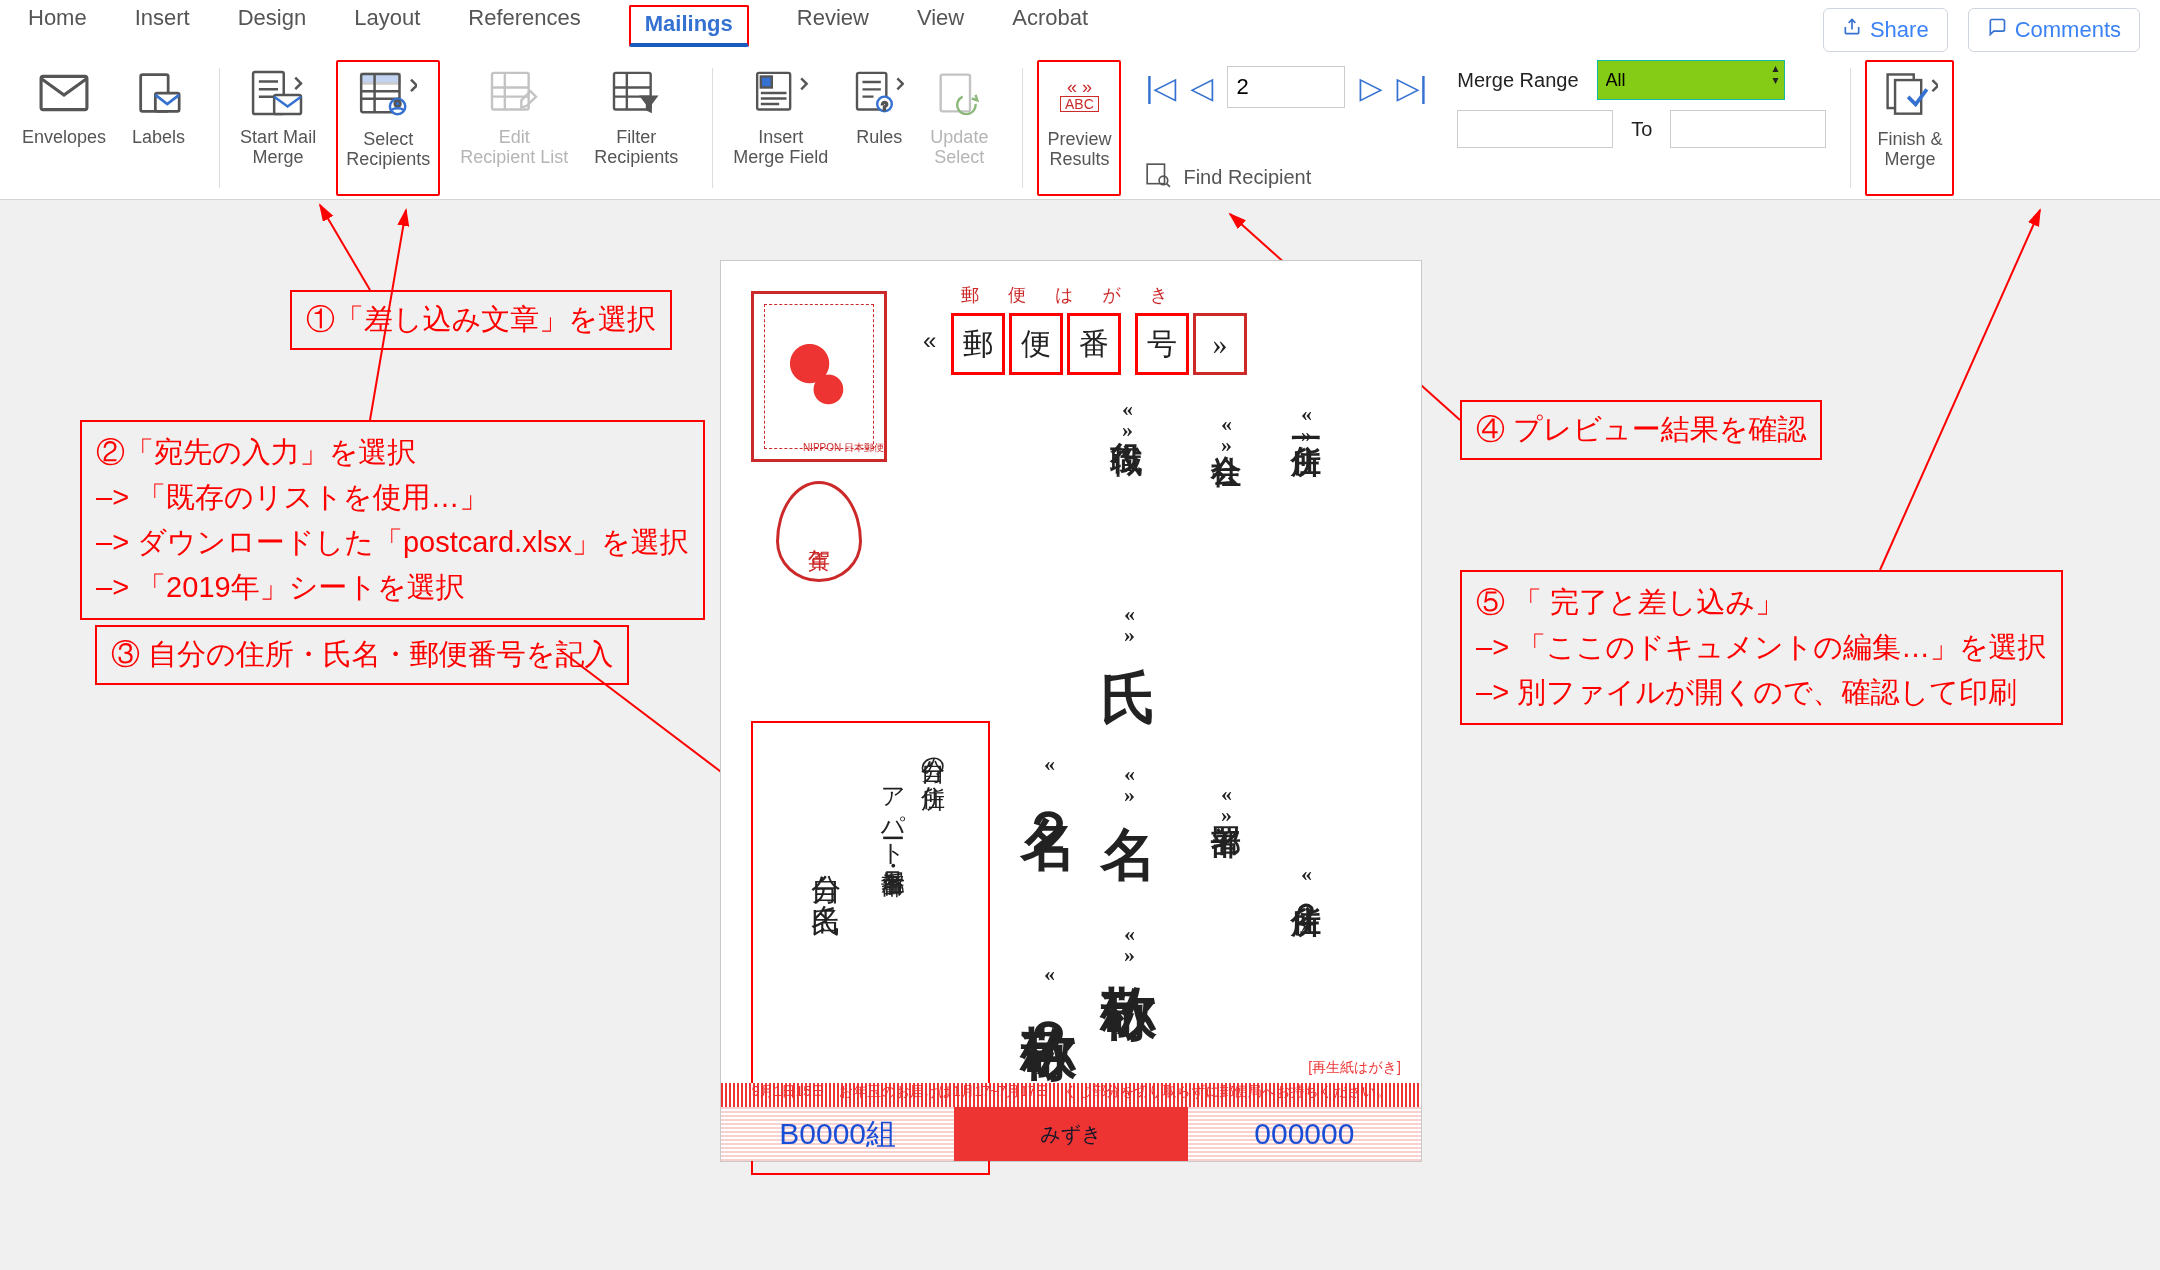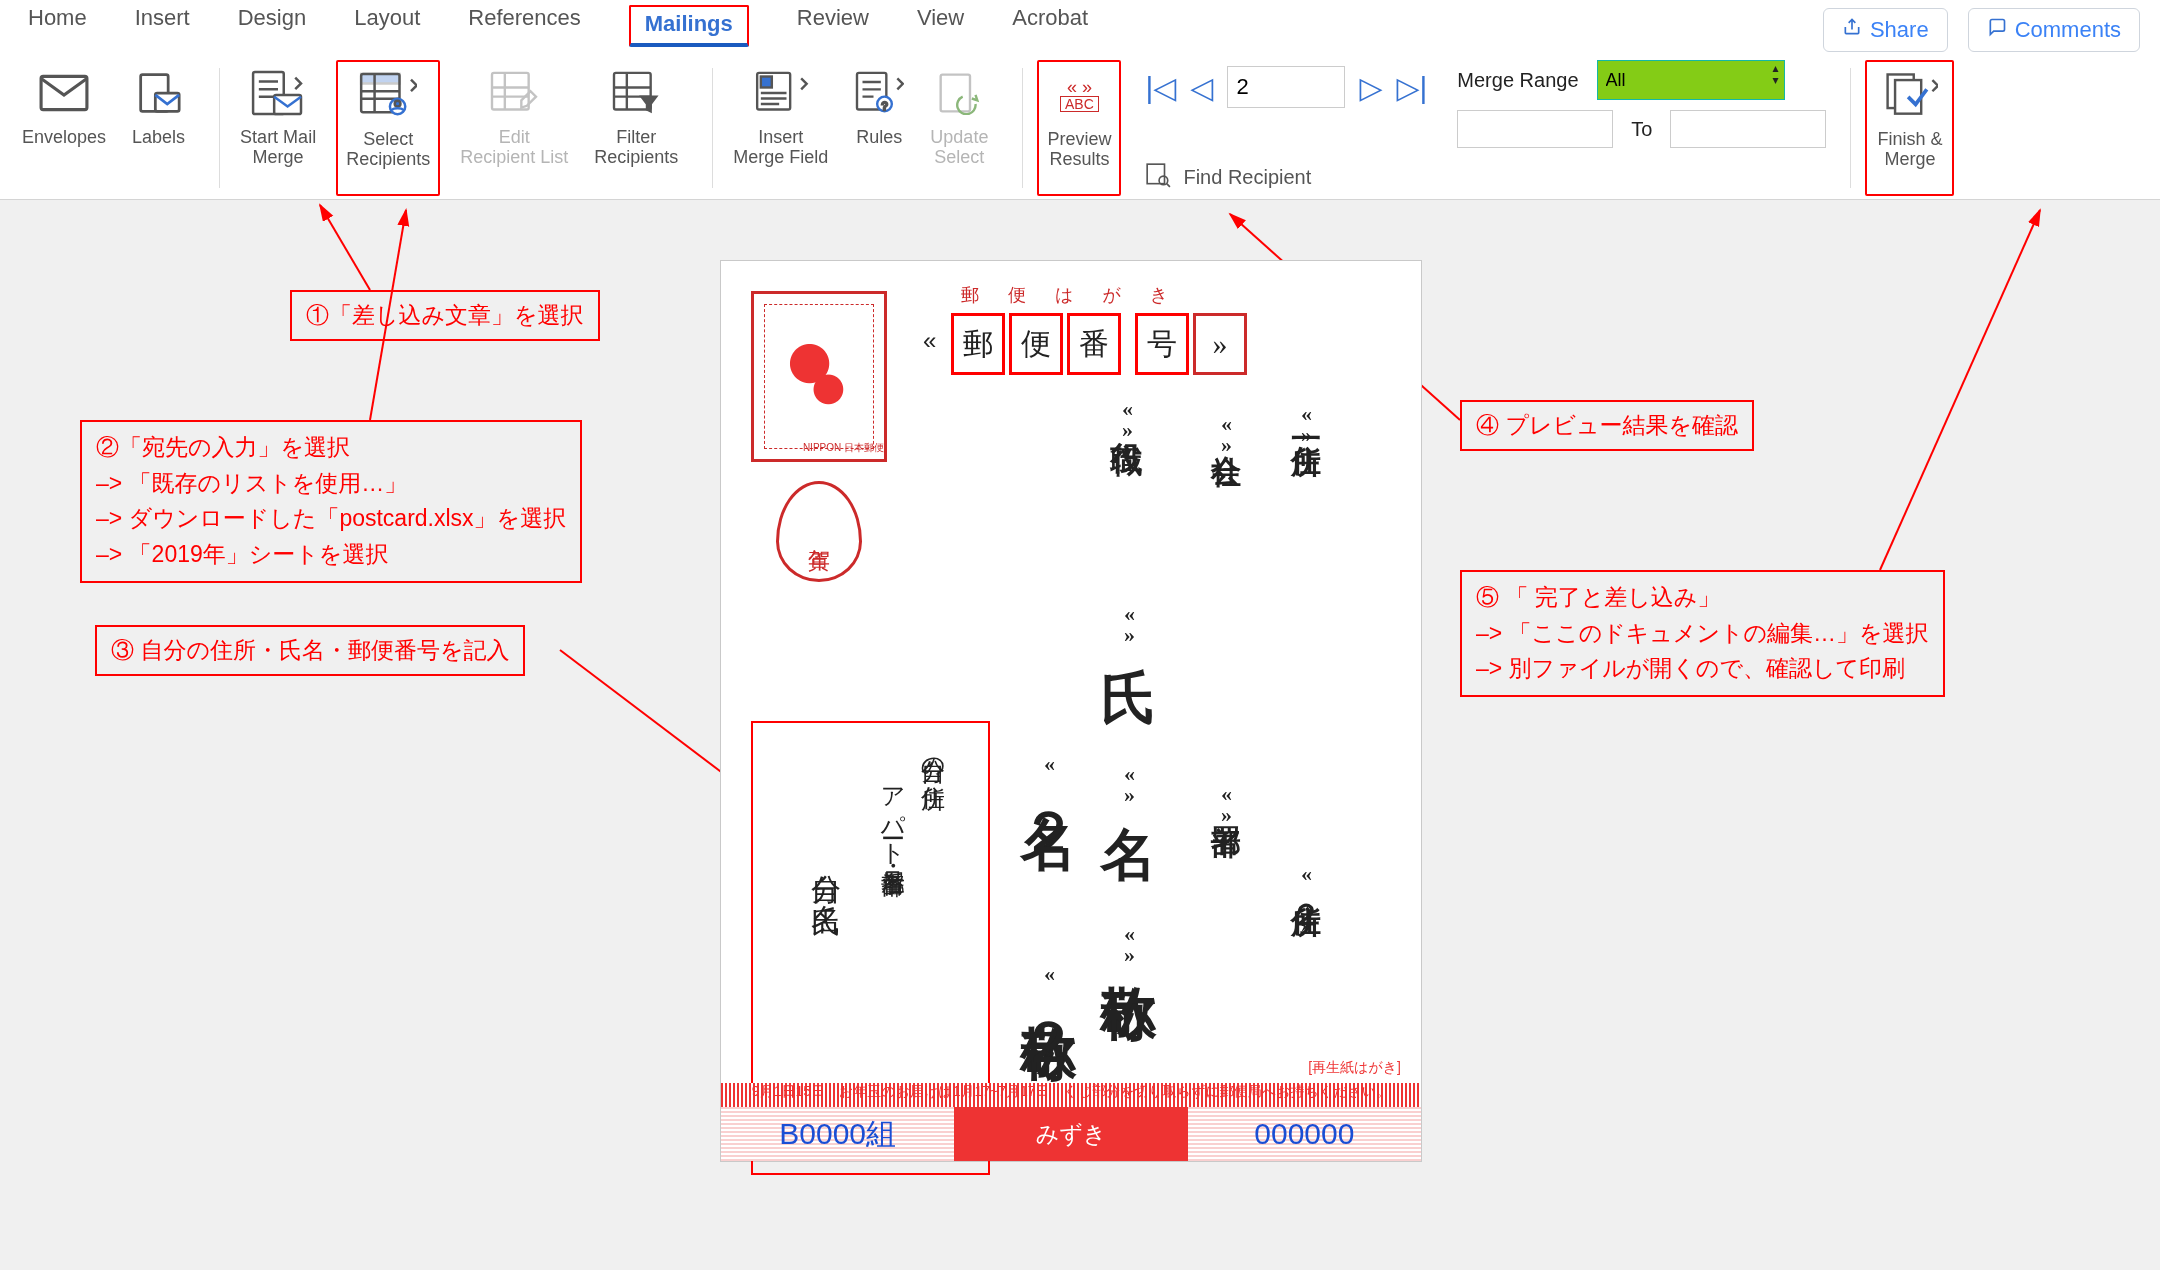--- a/index.html
+++ b/index.html
@@ -21,21 +21,21 @@
   .record-nav{display:flex;align-items:center;gap:14px}
   .navchev{color:#3571d1;font-size:30px}
   .record-input{width:100px;height:36px;border:1px solid #ccc;font-size:22px;padding:2px 8px}
   .mergerange{display:flex;flex-direction:column;gap:10px;margin-left:30px}
   .mergerange .row{display:flex;align-items:center;gap:18px;font-size:20px}
   .rangesel{width:170px;height:34px;border:1px solid #14b8a6;font-size:18px;padding:2px 8px;background:#84cc16}
   .rangein{width:150px;height:34px;border:1px solid #ccc}
   .rhi{border:2px solid #ff0000;border-radius:2px}
   
   .canvas{position:absolute;left:720px;top:260px;width:700px;height:900px;background:#fff;border:1px solid #c9c9c9}
-  .callout{position:absolute;border:2px solid #ff0000;color:#ff0000;font-size:23px;padding:8px 14px;background:rgba(255,255,255,0.0)}
+  .callout{position:absolute;border:2px solid #ff0000;color:#ff0000;font-size:29px;padding:8px 14px;background:rgba(255,255,255,0.0)}
   svg.arrows{position:absolute;left:0;top:0;width:2160px;height:1270px;pointer-events:none}
   
   .stamp{position:absolute;left:30px;top:30px;width:130px;height:165px;border:3px solid #cc2a2a}
   .stamp-inner{position:absolute;inset:10px;border:1px dashed #cc2a2a}
   .stamp-art{position:absolute;inset:18px;background:radial-gradient(circle at 40% 40%,#e33 20%,transparent 21%),radial-gradient(circle at 60% 60%,#e33 15%,transparent 16%)}
   .stamp-label{position:absolute;left:0;right:0;bottom:4px;text-align:right;font-size:10px;color:#cc2a2a}
   .nengaseal{position:absolute;left:55px;top:220px;width:80px;height:95px;border:3px solid #cc2a2a;border-radius:50% 50% 50% 50%/60% 60% 40% 40%;display:flex;flex-direction:column;align-items:center;justify-content:center;color:#cc2a2a;font-size:22px;line-height:1}
   .hagaki-label{position:absolute;left:240px;top:22px;letter-spacing:12px;color:#cc2a2a;font-size:18px}
   .zipboxes{position:absolute;left:230px;top:52px;display:flex;gap:4px}
   .zipboxes .zc{width:48px;height:56px;border:3px solid #ff0000;display:flex;align-items:center;justify-content:center;font-size:30px;font-family:"MS Mincho","Hiragino Mincho ProN",serif}
@@ -44,21 +44,21 @@
   .vcol{position:absolute;writing-mode:vertical-rl;text-orientation:upright;font-family:"Hiragino Mincho ProN","MS Mincho",serif;font-weight:700;line-height:1}
   .mergechev{font-size:22px;letter-spacing:-4px}
   .senderbox{position:absolute;left:30px;top:460px;width:235px;height:450px;border:2px solid #ff0000}
   .senderzip{position:absolute;left:36px;top:860px;display:flex;gap:0}
   .senderzip .szc{width:24px;height:32px;border:1px dashed #cc2a2a;display:flex;align-items:center;justify-content:center;color:#1a4ed4;font-size:18px}
   .senderzip .gap{margin-right:10px}
   .lottery{position:absolute;left:0;right:0;bottom:0;height:78px}
   .lottery .banner{position:absolute;left:0;right:0;top:0;height:24px;background:repeating-linear-gradient(90deg,#e33 0 2px,#fff 2px 4px);color:#e33;font-size:14px;text-align:center}
   .lottery .body{position:absolute;left:0;right:0;top:24px;height:54px;display:flex}
   .lottery .cell{flex:1;display:flex;align-items:center;justify-content:center;font-size:30px;color:#1a4ed4;background:repeating-linear-gradient(0deg,#f9d0d0 0 2px,#fff 2px 4px)}
-  .lottery .cell.mid{background:#e33;color:#ffffff;font-size:23px}
+  .lottery .cell.mid{background:#e33;color:#0f172a;font-size:20px}
   .saisei{position:absolute;right:20px;bottom:84px;color:#e33;font-size:14px}
   .findrow{display:flex;align-items:center;gap:12px;font-size:20px;color:#555;margin-top:54px}
 </style>
 </head>
 <body>
 
 <div class="window">
 
   <div class="menubar">
     <div class="menu-tabs">

